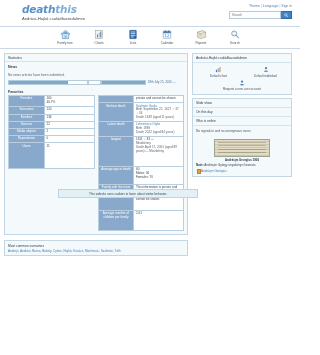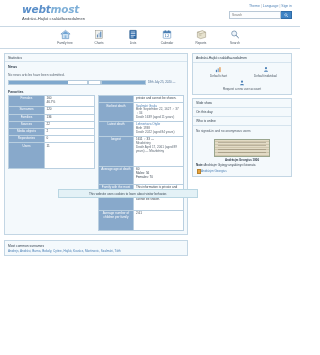--- a/index.html
+++ b/index.html
@@ -234,21 +234,21 @@
     width:184px;
   }
   .footer-title { font-size:3.3px; color:#33414f; margin-bottom:1.2px; }
   .footer-names { font-size:3.1px; color:#4a7fb5; line-height:1.3; }
 </style>
 </head>
 <body>
 
 <div class="header">
   <div class="logo">
-    <span>webt</span><span class="w2">most</span>
+    <span>death</span><span class="w2">this</span>
   </div>
   <div class="subtitle">Andrási-Hajkó családfa=rodalmen</div>
 
   <div class="topnav">
     <a href="#">Theme</a><span class="sep">|</span><a href="#">Language</a><span class="sep">|</span><a href="#">Sign in</a>
   </div>
 
   <div class="searchbox">
     <input type="text" placeholder="Search" style="">
     <div class="searchbtn">

